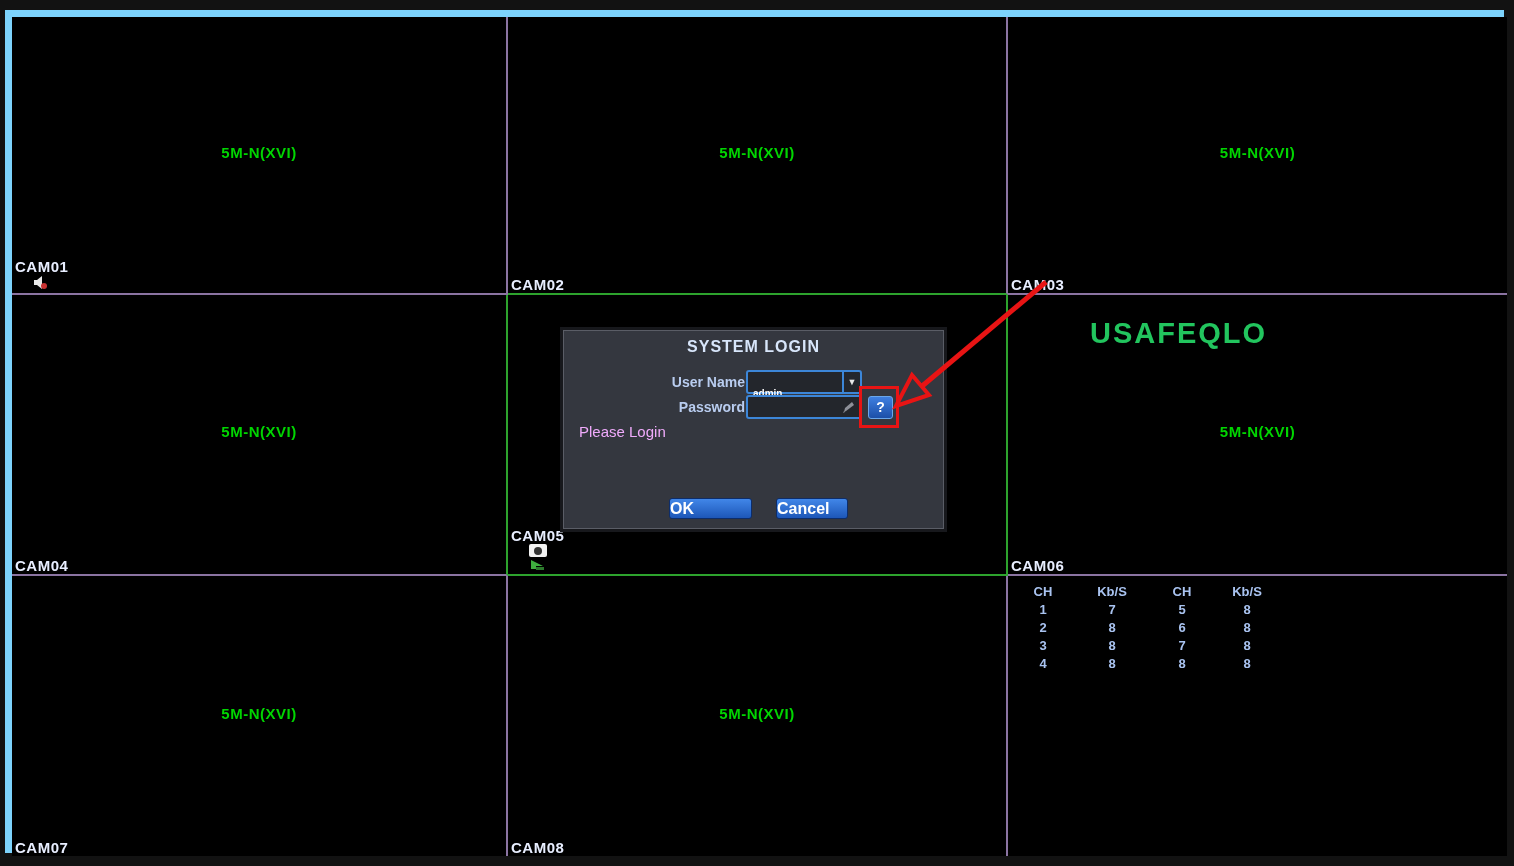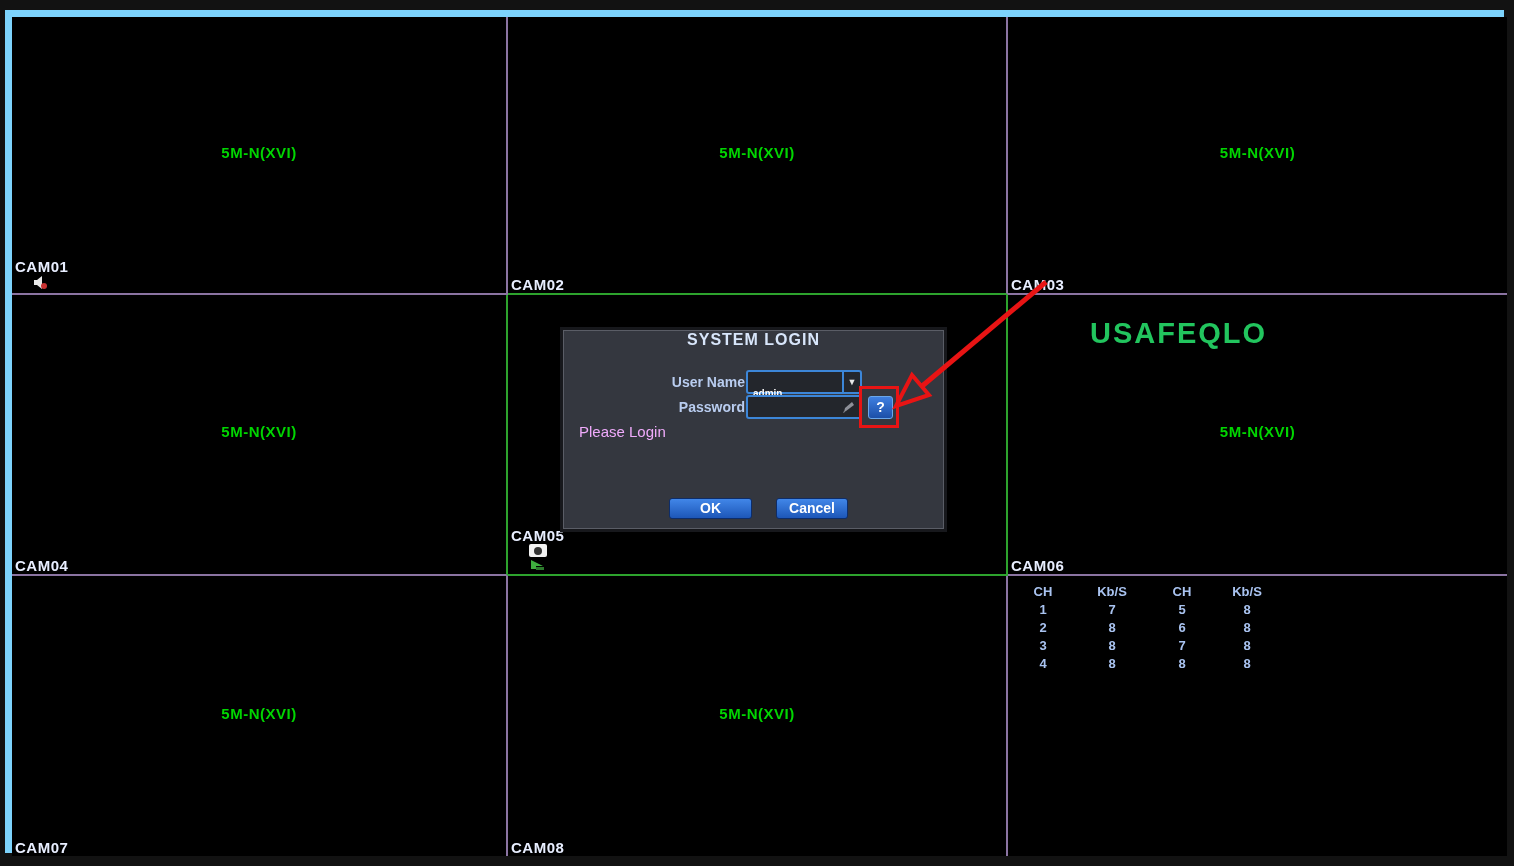--- a/index.html
+++ b/index.html
@@ -54,21 +54,21 @@
   .bitrate col.w1{width:58px}.bitrate col.w2{width:80px}
   .bitrate col.w3{width:60px}.bitrate col.w4{width:70px}
   
   .dialog{
     position:absolute;left:563px;top:330px;width:381px;height:199px;
     box-sizing:border-box;background:#34373f;
     border:1px solid #5a5d66;outline:3px solid #17181c;
     z-index:10;color:#c3d4f2;font-size:14px;
   }
   .dlg-title{
-    text-align:center;font-size:16px;font-weight:bold;
+    text-align:center;padding-top:7px;font-size:16px;font-weight:bold;
     color:#d8e6fb;letter-spacing:1px;
   }
   .dlg-label{position:absolute;width:174px;text-align:right;line-height:21px;color:#b9cdf0;font-weight:bold;}
   .lbl-user{left:0;top:41px;padding-left:7px;}
   .lbl-pass{left:0;top:66px;margin-left:7px;}
   .field{
     position:absolute;left:182px;width:112px;height:20px;box-sizing:content-box;
     background:#23262c;border:2px solid #3c86d8;border-radius:3px;
   }
   .fld-user{top:39px;}
@@ -94,21 +94,21 @@
     position:absolute;left:295px;top:55px;width:40px;height:42px;box-sizing:border-box;
     border:3px solid #e81414;z-index:12;pointer-events:none;
   }
   .status-text{
     position:absolute;left:15px;top:92px;color:#f0abfc;font-size:15px;
   }
   .btn{
     position:absolute;top:167px;height:21px;box-sizing:border-box;
     background:linear-gradient(#4186e8,#1d57b8);
     border:1px solid #0d2d6a;border-radius:3px;
-    color:#fff;font-weight:bold;font-size:14px;text-align:center;line-height:19px;
+    color:#fff;font-weight:bold;font-size:16px;text-align:left;line-height:19px;
     cursor:pointer;
   }
   .btn-ok{left:105px;width:83px;}
   .btn-cancel{left:212px;width:72px;}
   
   .arrow-overlay{
     position:absolute;left:0;top:0;width:1514px;height:866px;
     z-index:20;pointer-events:none;
   }
 </style>

